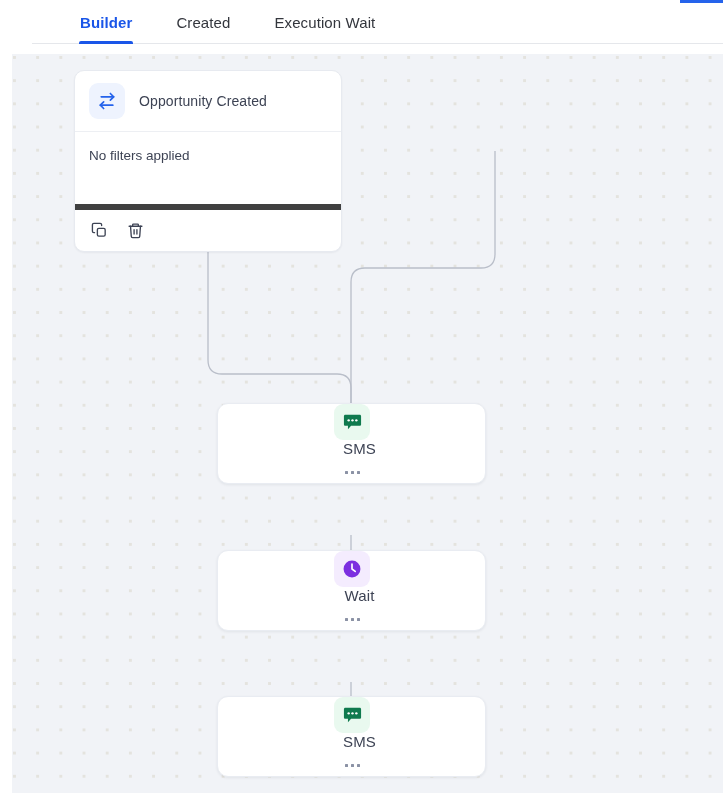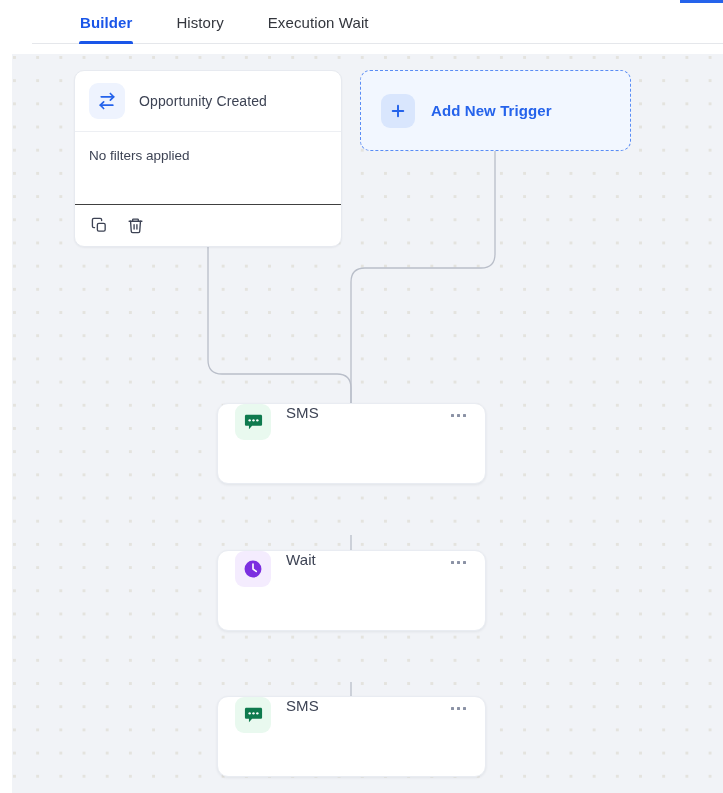--- a/index.html
+++ b/index.html
@@ -137,21 +137,21 @@
 
   .trigger-title {
     margin-left: 14px;
     font-size: 14px;
     color: #3d4354;
     letter-spacing: 0.1px;
   }
   .trigger-body {
     padding: 14px 14px 24px 14px;
     min-height: 34px;
-    border-bottom: 1px solid #404040;
+    border-bottom: 6px solid #404040;
   }
   .trigger-body-text {
     font-size: 13.5px;
     color: #3d4354;
   }
   .trigger-foot {
     display: flex;
     align-items: center;
     gap: 16px;
     padding: 10px 14px 11px 14px;
@@ -200,23 +200,24 @@
     position: absolute;
     left: 205px;
     width: 269px;
     height: 81px;
     background: #ffffff;
     border: 1px solid #e9ecf2;
     border-radius: 11px;
     box-shadow: 0 1px 3px rgba(16, 24, 40, 0.07);
     box-sizing: border-box;
     display: flex;
-    align-items: flex-start;
+    align-items: center;
     padding: 0 16px 0 17px;
     cursor: pointer;
+    flex-direction: column;
   }
   .node-label {
     margin-left: 15px;
     font-size: 15px;
     color: #3d4354;
     flex: 1 1 auto;
     letter-spacing: 0.1px;
   }
   .node-menu {
     width: 22px;
@@ -261,21 +262,21 @@
 <body>
 
 <div class="app">
 
   <div class="tabbar">
     <div class="tabs">
       <div class="tab active">
         <span>Builder</span>
       </div>
       <div class="tab">
-        <span>History</span>
+        <span>Created</span>
       </div>
       <div class="tab">
         <span>Execution Wait</span>
       </div>
     </div>
     <div class="top-scrollbar"></div>
   </div>
 
   <div class="canvas">
 
@@ -322,29 +323,20 @@
             <polyline points="3 6 21 6"></polyline>
             <path d="M8 6V4a1 1 0 0 1 1-1h6a1 1 0 0 1 1 1v2"></path>
             <path d="M5 6l1 14a2 2 0 0 0 2 2h8a2 2 0 0 0 2-2l1-14"></path>
             <line x1="10" y1="11" x2="10" y2="17"></line>
             <line x1="14" y1="11" x2="14" y2="17"></line>
           </svg>
         </span>
       </div>
     </div>
 
-    <div class="add-trigger">
-      <span class="icon-tile">
-        <svg width="18" height="18" viewBox="0 0 24 24" fill="none" stroke="#2563eb" stroke-width="2.6" stroke-linecap="round">
-          <line x1="12" y1="5" x2="12" y2="19"></line>
-          <line x1="5" y1="12" x2="19" y2="12"></line>
-        </svg>
-      </span>
-      <span class="add-trigger-label">Add New Trigger</span>
-    </div>
 
     <div class="plus" style="left:339px; top:368px;"></div>
     <div class="plus" style="left:339px; top:516px;"></div>
     <div class="plus" style="left:339px; top:662px;"></div>
 
     <div class="node" style="top:349px;">
       <span class="icon-tile green">
         <svg width="21" height="21" viewBox="0 0 24 24" fill="#0f7a4e">
           <path d="M3.8 3.2h16.4c.9 0 1.6.7 1.6 1.6v9.4c0 .9-.7 1.6-1.6 1.6H10.4l-3.6 3.9v-3.9H3.8c-.9 0-1.6-.7-1.6-1.6V4.8c0-.9.7-1.6 1.6-1.6z"></path>
           <circle cx="7.6" cy="9.5" r="1.35" fill="#ffffff"></circle>

